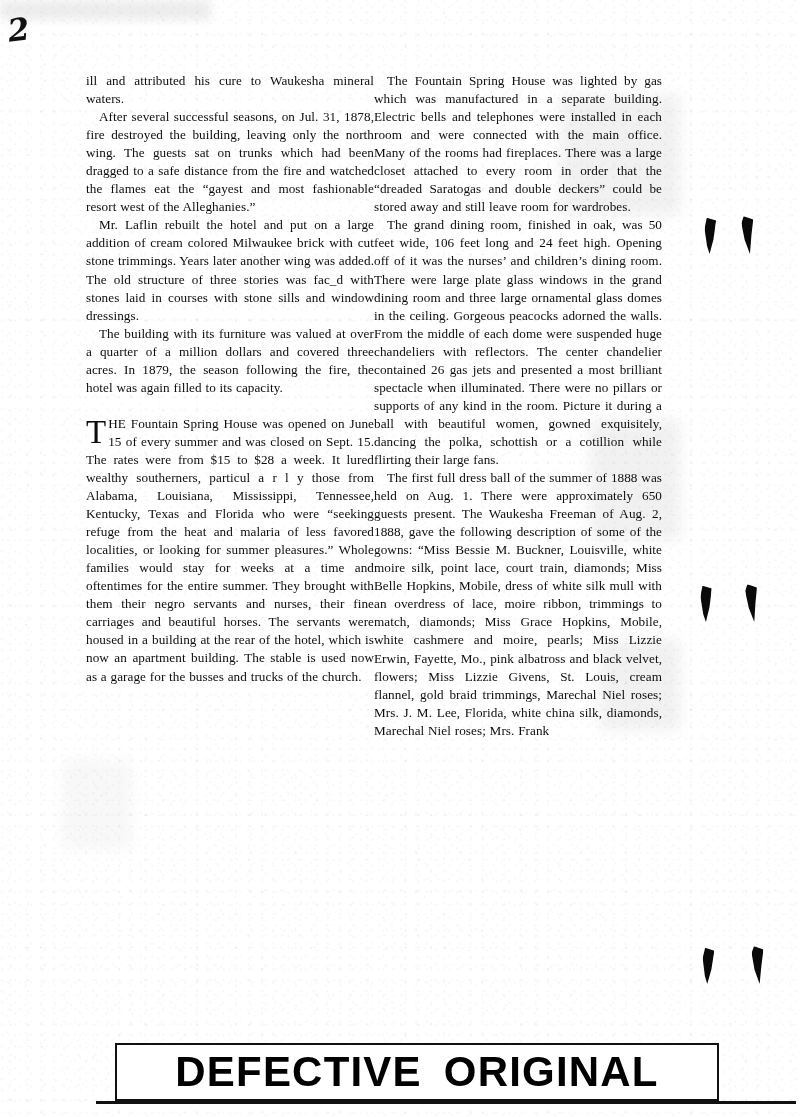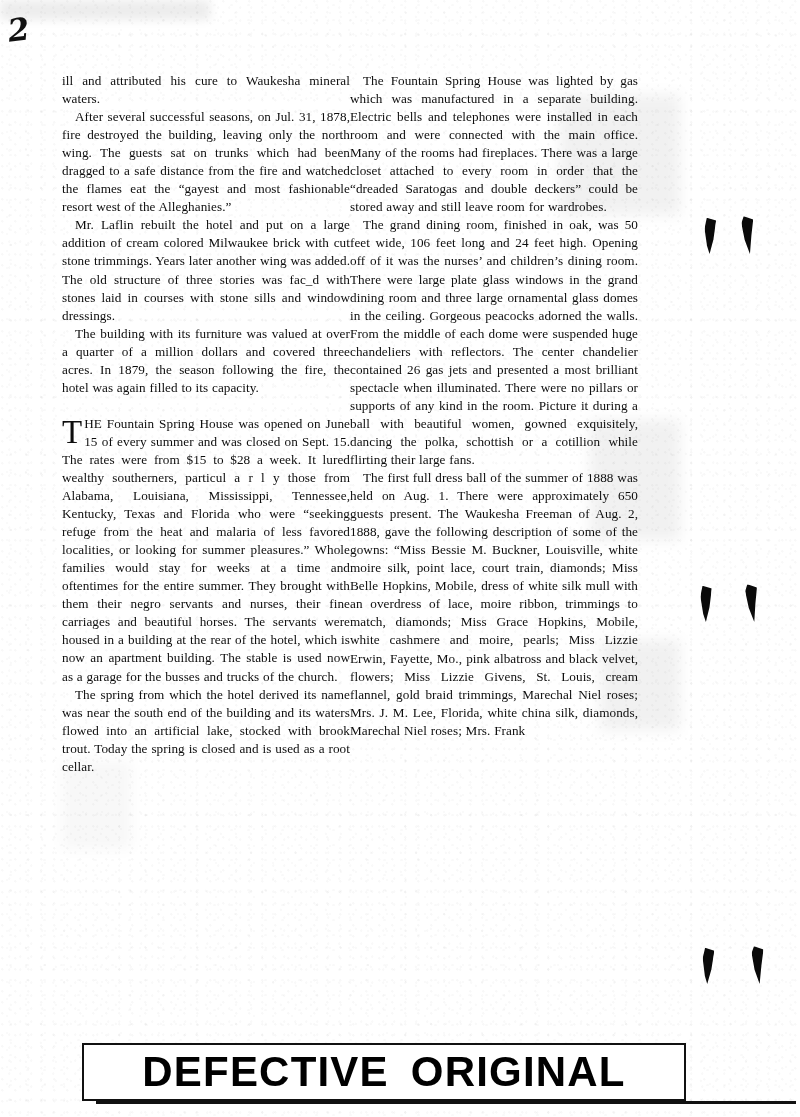--- a/index.html
+++ b/index.html
@@ -75,21 +75,21 @@
   }
 
   
   #columns {
     position: absolute;
     left: 62px;
     top: 72px;
     width: 600px;
     height: 930px;
     display: flex;
-    justify-content: flex-start;
+    justify-content: flex-end;
     z-index: 3;
   }
   .column {
     width: 288px;
   }
 
   .column p {
     margin: 0;
     font-size: 13.2px;
     line-height: 18.05px;
@@ -133,21 +133,21 @@
     clip-path: polygon(14% 0%, 100% 6%, 88% 58%, 62% 100%, 34% 78%, 0% 30%);
   }
   .mk-b {
     width: 12px; height: 38px;
     clip-path: polygon(22% 0%, 100% 10%, 78% 52%, 58% 100%, 20% 62%, 0% 18%);
   }
 
   
   #stamp {
     position: absolute;
-    left: 82px;
+    left: 115px;
     top: 1043px;
     width: 600px;
     height: 54px;
     border: 2px solid #111;
     background: #ffffff;
     display: flex;
     align-items: center;
     justify-content: center;
     z-index: 6;
   }
@@ -197,21 +197,20 @@
       <p class="indent">After several successful seasons, on Jul. 31, 1878, fire destroyed the building, leaving only the north wing. The guests sat on trunks which had been dragged to a safe distance from the fire and watched the flames eat the “gayest and most fashionable resort west of the Alleghanies.”</p>
 
       <p class="indent">Mr. Laflin rebuilt the hotel and put on a large addition of cream colored Milwaukee brick with cut stone trimmings. Years later another wing was added. The old structure of three stories was fac_d with stones laid in courses with stone sills and window dressings.</p>
 
       <p class="indent">The building with its furniture was valued at over a quarter of a million dollars and covered three acres. In 1879, the season following the fire, the hotel was again filled to its capacity.</p>
 
       <p class="dropcap-para gap-before">
         <span class="dropcap">T</span><span>HE Fountain Spring House was opened on June 15 of every summer and was closed on Sept. 15. The rates were from $15 to $28 a week. It lured wealthy southerners, particul a r l y those from Alabama, Louisiana, Mississippi, Tennessee, Kentucky, Texas and Florida who were “seeking refuge from the heat and malaria of less favored localities, or looking for summer pleasures.” Whole families would stay for weeks at a time and oftentimes for the entire summer. They brought with them their negro servants and nurses, their fine carriages and beautiful horses. The servants were housed in a building at the rear of the hotel, which is now an apartment building. The stable is used now as a garage for the busses and trucks of the church.</span>
       </p>
 
-      <p class="indent">The spring from which the hotel derived its name was near the south end of the building and its waters flowed into an artificial lake, stocked with brook trout. Today the spring is closed and is used as a root cellar.</p>
     </div>
 
     <div class="column">
 
 
       <p class="indent">The Fountain Spring House was lighted by gas which was manufactured in a separate building. Electric bells and telephones were installed in each room and were connected with the main office. Many of the rooms had fireplaces. There was a large closet attached to every room in order that the “dreaded Saratogas and double deckers” could be stored away and still leave room for wardrobes.</p>
 
       <p class="indent">The grand dining room, finished in oak, was 50 feet wide, 106 feet long and 24 feet high. Opening off of it was the nurses’ and children’s dining room. There were large plate glass windows in the grand dining room and three large ornamental glass domes in the ceiling. Gorgeous peacocks adorned the walls. From the middle of each dome were suspended huge chandeliers with reflectors. The center chandelier contained 26 gas jets and presented a most brilliant spectacle when illuminated. There were no pillars or supports of any kind in the room. Picture it during a ball with beautiful women, gowned exquisitely, dancing the polka, schottish or a cotillion while flirting their large fans.</p>
 
       <p class="indent">The first full dress ball of the summer of 1888 was held on Aug. 1. There were approximately 650 guests present. The Waukesha Freeman of Aug. 2, 1888, gave the following description of some of the gowns: “Miss Bessie M. Buckner, Louisville, white moire silk, point lace, court train, diamonds; Miss Belle Hopkins, Mobile, dress of white silk mull with an overdress of lace, moire ribbon, trimmings to match, diamonds; Miss Grace Hopkins, Mobile, white cashmere and moire, pearls; Miss Lizzie Erwin, Fayette, Mo., pink albatross and black velvet, flowers; Miss Lizzie Givens, St. Louis, cream flannel, gold braid trimmings, Marechal Niel roses; Mrs. J. M. Lee, Florida, white china silk, diamonds, Marechal Niel roses; Mrs. Frank</p>

